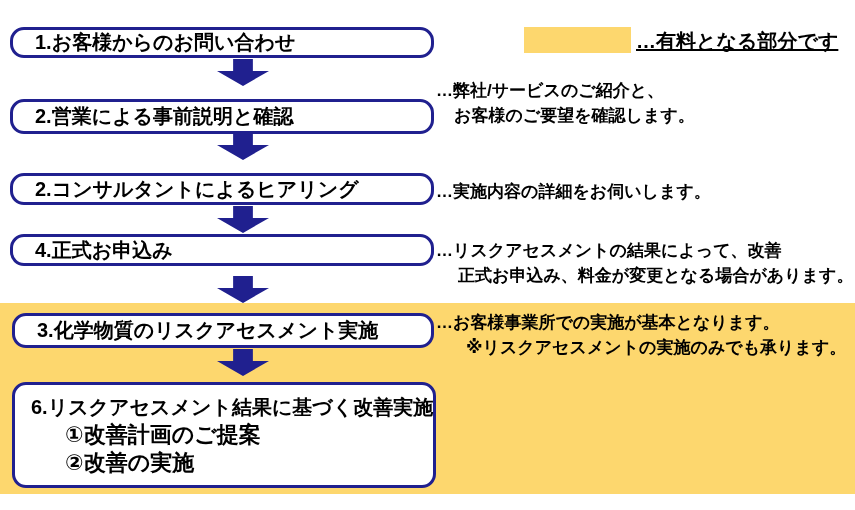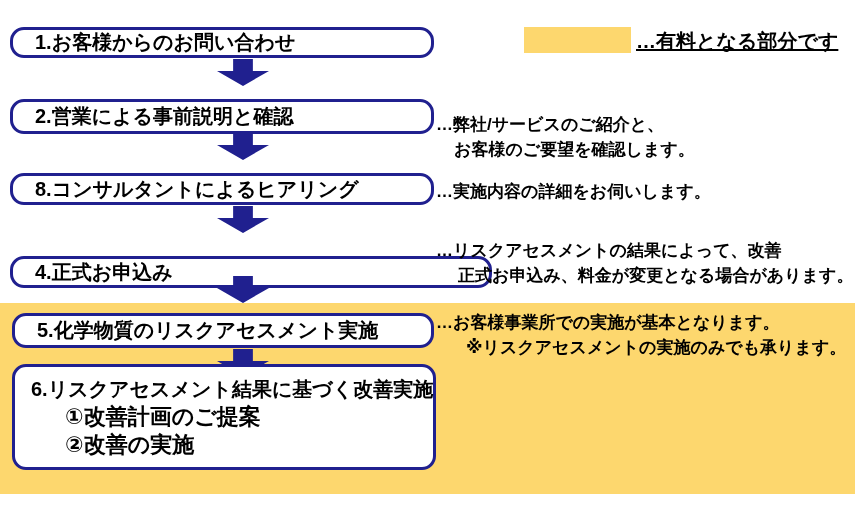--- a/index.html
+++ b/index.html
@@ -35,24 +35,24 @@
     font-size:20px;
     color:var(--text);
     display:flex;
     align-items:center;
     padding-left:22px;
     white-space:nowrap;
   }
   .box1{left:10px;top:27px;width:424px;height:31px;}
   .box2{left:10px;top:99px;width:424px;height:35px;}
   .box3{left:10px;top:173px;width:424px;height:32px;}
-  .box4{left:10px;top:256px;width:482px;height:32px;}
+  .box4{left:10px;top:234px;width:424px;height:32px;}
   .box5{left:12px;top:313px;width:422px;height:35px;}
   .box6{
-    left:12px;top:364px;width:424px;height:106px;
+    left:12px;top:382px;width:424px;height:106px;
     display:block;
     padding:8px 0 0 16px;
   }
   .box6 .heading{font-size:20px;font-weight:bold;line-height:28px;}
   .box6 .sub{font-size:22px;font-weight:bold;line-height:28px;padding-left:34px;}
   .down-arrow{
     position:absolute;
     left:217px;
     width:52px;height:27px;
     background:var(--arrow);
@@ -65,21 +65,21 @@
   .arr5{top:349px;}
   .note{
     position:absolute;
     left:436px;
     font-size:17px;
     font-weight:bold;
     line-height:25px;
     color:var(--text);
     white-space:nowrap;
   }
-  .note2{top:112px;}
+  .note2{top:78px;}
   .note3{top:179px;}
   .note4{top:238px;}
   .note5{top:310px;}
   .note2 .line2{padding-left:18px;}
   .note4 .line2{padding-left:22px;}
   .note5 .line2{padding-left:30px;}
   .legend-swatch{
     position:absolute;
     left:524px;top:27px;width:107px;height:26px;
     background:var(--paid-band);
@@ -108,31 +108,31 @@
     <span>1.お客様からのお問い合わせ</span>
   </div>
   <div class="down-arrow arr1"></div>
 
   <div class="step-box box2">
     <span>2.営業による事前説明と確認</span>
   </div>
   <div class="down-arrow arr2"></div>
 
   <div class="step-box box3">
-    <span>8.コンサルタントによるヒアリング</span>
+    <span>2.コンサルタントによるヒアリング</span>
   </div>
   <div class="down-arrow arr3"></div>
 
   <div class="step-box box4">
     <span>4.正式お申込み</span>
   </div>
   <div class="down-arrow arr4"></div>
 
   <div class="step-box box5">
-    <span>5.化学物質のリスクアセスメント実施</span>
+    <span>3.化学物質のリスクアセスメント実施</span>
   </div>
   <div class="down-arrow arr5"></div>
 
   <div class="step-box box6">
     <div class="heading">6.リスクアセスメント結果に基づく改善実施</div>
     <div class="sub">①改善計画のご提案</div>
     <div class="sub">②改善の実施</div>
   </div>
 
   <div class="note note2">

